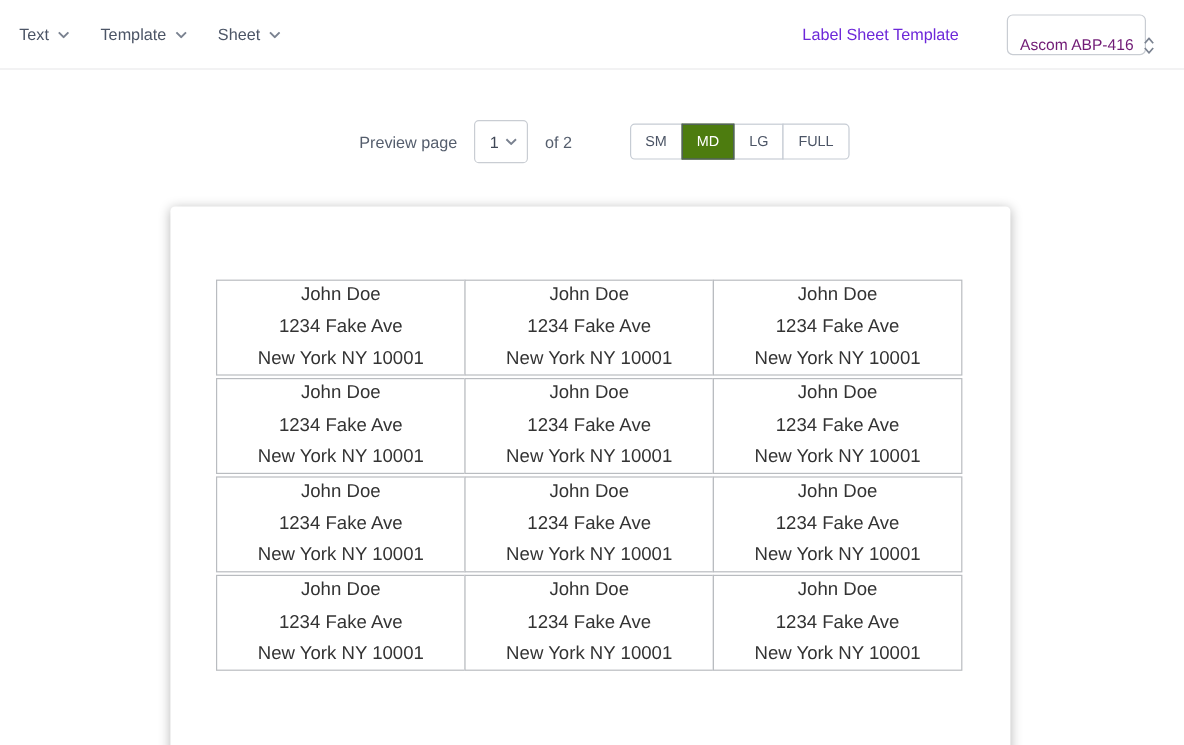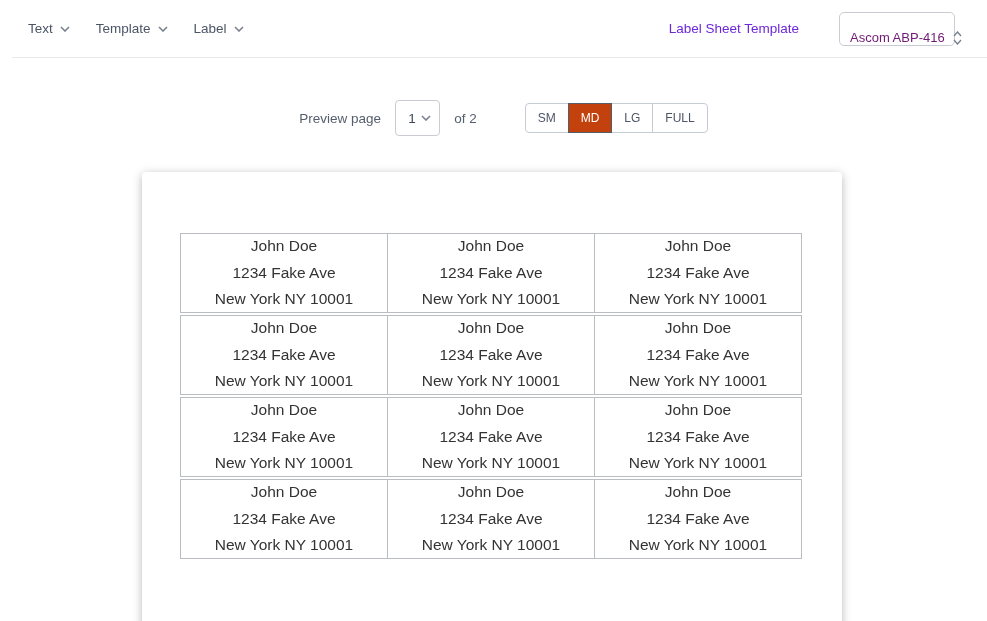--- a/index.html
+++ b/index.html
@@ -8,21 +8,21 @@
     width: 987px; height: 621px;
     overflow: hidden;
     position: relative;
     background: #ffffff;
     font-family: "Liberation Sans", sans-serif;
     color: #4c5566;
   }
 
   
   .topbar {
-    position: absolute; top: 0; left: 12px; right: 0; height: 58px;
+    position: absolute; top: 0; left: 0; right: 0; height: 58px;
     display: flex; align-items: center; justify-content: space-between;
     padding: 0 32px 0 16px;
     border-bottom: 1px solid #e9eaec;
     background: #fff;
   }
   .menus { display: flex; align-items: center; gap: 26px; }
   .menu-item {
     display: flex; align-items: center; gap: 7px;
     font-size: 13.5px; color: #4c5566; cursor: pointer;
     user-select: none;
@@ -68,21 +68,21 @@
     background: #fff;
     border: 1px solid #c6ccd4;
     margin-left: -1px;
     cursor: pointer;
     position: relative;
     line-height: 28px;
   }
   .size-btn:first-child { border-radius: 4px 0 0 4px; margin-left: 0; }
   .size-btn:last-child { border-radius: 0 4px 4px 0; }
   .size-btn.active {
-    background: #c2410c; border-color: #545d6b; color: #fff; z-index: 1;
+    background: #4d7c0f; border-color: #545d6b; color: #fff; z-index: 1;
   }
 
   
   .sheet {
     position: absolute; left: 142px; top: 172px;
     width: 700px; height: 580px;
     background: #fff; border-radius: 4px;
     box-shadow: 0 2px 10px rgba(0,0,0,0.28);
   }
   .label-grid { position: absolute; top: 61px; left: 38px; }
@@ -114,21 +114,21 @@
     </div>
     <div class="menu-item">
       <span>Template</span>
       <span class="chev">
         <svg width="10" height="6" viewBox="0 0 10 6">
             <path d="M1 1l4 4 4-4" fill="none" stroke="#7a8290" stroke-width="1.6"></path>
           </svg>
       </span>
     </div>
     <div class="menu-item">
-      <span>Label</span>
+      <span>Sheet</span>
       <span class="chev">
         <svg width="10" height="6" viewBox="0 0 10 6">
             <path d="M1 1l4 4 4-4" fill="none" stroke="#7a8290" stroke-width="1.6"></path>
           </svg>
       </span>
     </div>
   </div>
 
   <div class="template-group">
     <span class="template-label">Label Sheet Template</span>

